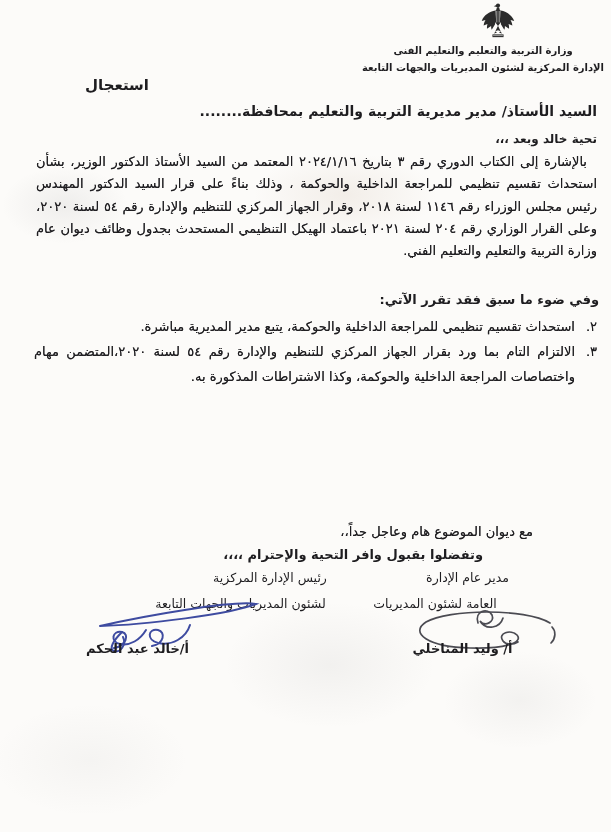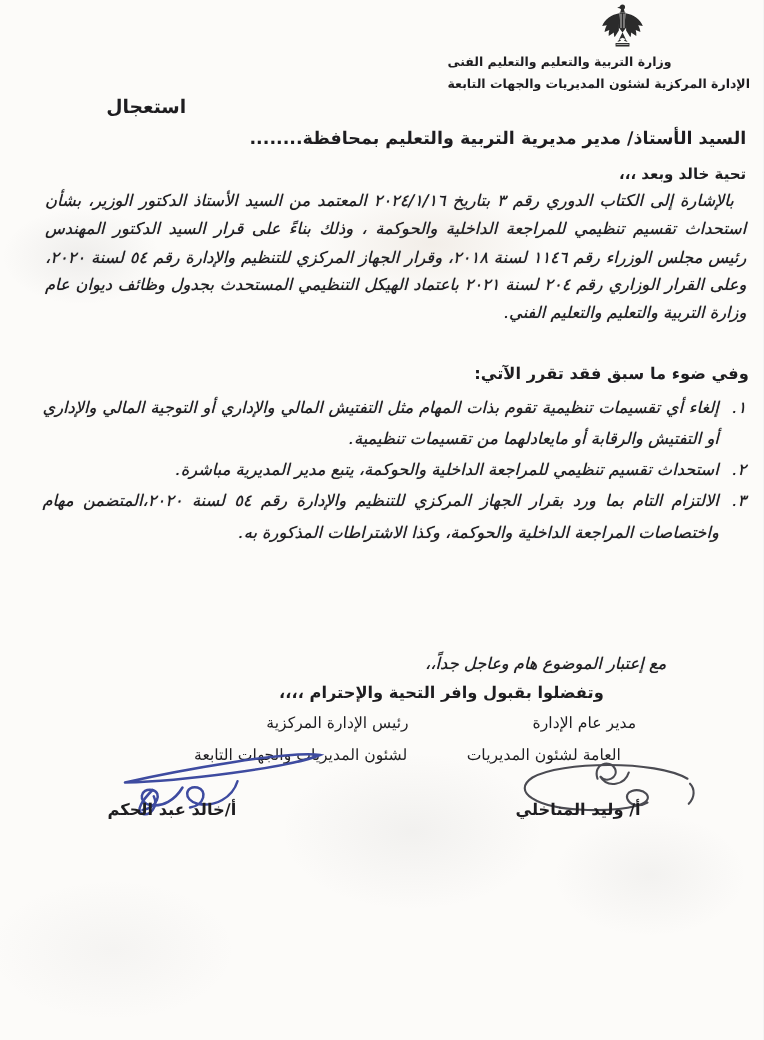--- a/index.html
+++ b/index.html
@@ -14,23 +14,23 @@
     overflow:hidden;
     background:
       radial-gradient(130px 60px at 345px 195px, rgba(203,184,165,0.20), transparent 70%),
       radial-gradient(90px 55px at 65px 205px, rgba(120,120,120,0.10), transparent 70%),
       radial-gradient(150px 90px at 330px 665px, rgba(120,120,120,0.08), transparent 70%),
       radial-gradient(110px 70px at 520px 700px, rgba(120,120,120,0.07), transparent 70%),
       radial-gradient(140px 80px at 90px 760px, rgba(130,130,130,0.06), transparent 70%),
       #fcfbf9;
   }
   .abs{position:absolute;}
-  .thin-ink{text-shadow:0 0 .6px rgba(25,25,30,.75);font-style:italic;}
+  .thin-ink{text-shadow:0 0 .6px rgba(25,25,30,.75);}
   .emblem{left:478px;top:2px;width:40px;height:37px;}
-  .ministry{left:358px;top:42px;width:250px;text-align:left;font-size:10px;font-weight:bold;line-height:17px;}
+  .ministry{left:358px;top:42px;width:250px;text-align:center;font-size:10px;font-weight:bold;line-height:17px;}
   .urgency{left:85px;top:76px;font-size:15px;font-weight:bold;}
   .addressee{right:14px;top:103px;font-size:14px;font-weight:bold;letter-spacing:.2px;}
   .greeting{right:14px;top:132px;font-size:12px;font-weight:bold;}
   .body-par{right:14px;left:36px;top:151px;font-size:13px;line-height:22.3px;text-align:justify;text-indent:10px;}
   .decision-intro{right:12px;top:292px;font-size:13px;font-weight:bold;}
   .decisions{right:14px;left:34px;top:314px;font-size:13px;line-height:25px;}
   .decision{padding-right:22px;text-align:justify;}
   .decision .num{display:inline-block;width:22px;margin-right:-22px;}
   .closing{right:14px;left:36px;top:467px;font-size:13px;font-weight:bold;line-height:27px;text-align:justify;}
   .importance{right:78px;top:524px;font-size:13px;}
@@ -80,27 +80,26 @@
 
   <div class="abs addressee">السيد الأستاذ/  مدير مديرية التربية والتعليم بمحافظة........</div>
 
   <div class="abs greeting">تحية خالد وبعد ،،،</div>
 
   <div class="abs body-par thin-ink">بالإشارة إلى الكتاب الدوري رقم ٣ بتاريخ ٢٠٢٤/١/١٦ المعتمد من السيد الأستاذ الدكتور الوزير، بشأن استحداث تقسيم تنظيمي للمراجعة الداخلية والحوكمة ، وذلك بناءً على قرار السيد الدكتور المهندس رئيس مجلس الوزراء رقم ١١٤٦ لسنة ٢٠١٨، وقرار الجهاز المركزي للتنظيم والإدارة رقم ٥٤ لسنة ٢٠٢٠، وعلى القرار الوزاري رقم ٢٠٤ لسنة ٢٠٢١ باعتماد الهيكل التنظيمي المستحدث بجدول وظائف ديوان عام وزارة التربية والتعليم والتعليم الفني.</div>
 
   <div class="abs decision-intro">وفي ضوء ما سبق فقد تقرر الآتي:</div>
 
   <div class="abs decisions thin-ink">
-    <div class="decision"><span class="num">١.</span><span>إلغاء أي تقسيمات تنظيمية تقوم بذات المهام مثل التفتيش المالي والإداري أو التوجية المالي والإداري أو التفتيش والرقابة أو مايعادلهما من تقسيمات تنظيمية.</span></div>
     <div class="decision"><span class="num">٢.</span><span>استحداث تقسيم تنظيمي للمراجعة الداخلية والحوكمة، يتبع مدير المديرية مباشرة.</span></div>
     <div class="decision"><span class="num">٣.</span><span>الالتزام التام بما ورد بقرار الجهاز المركزي للتنظيم والإدارة رقم ٥٤ لسنة ٢٠٢٠،المتضمن مهام واختصاصات المراجعة الداخلية والحوكمة، وكذا الاشتراطات المذكورة به.</span></div>
   </div>
 
 
-  <div class="abs importance thin-ink">مع إعتبار الموضوع هام وعاجل جداً،،</div>
+  <div class="abs importance thin-ink">مع ديوان الموضوع هام وعاجل جداً،،</div>
 
   <div class="abs farewell">وتفضلوا بقبول وافر التحية والإحترام ،،،،</div>
 
   <div class="abs sig-title gm-t1">مدير عام الإدارة</div>
   <div class="abs sig-title gm-t2">العامة لشئون المديريات</div>
   <div class="abs sig-svg gm-svg">
     <svg viewBox="0 0 165 52" width="165" height="52" xmlns="http://www.w3.org/2000/svg">
       <g fill="none" stroke-width="1.7" stroke-linecap="round" stroke="#4b4b52">
         <path d="M78 20 C74 8 88 4 92 12 C95 19 85 24 80 18 C86 28 100 25 103 15"></path>
         <path d="M150 20 C125 5 48 6 26 19 C9 30 28 44 70 45 C103 46 124 40 117 32 C111 26 97 30 103 38 C106 42 113 42 118 39"></path>

